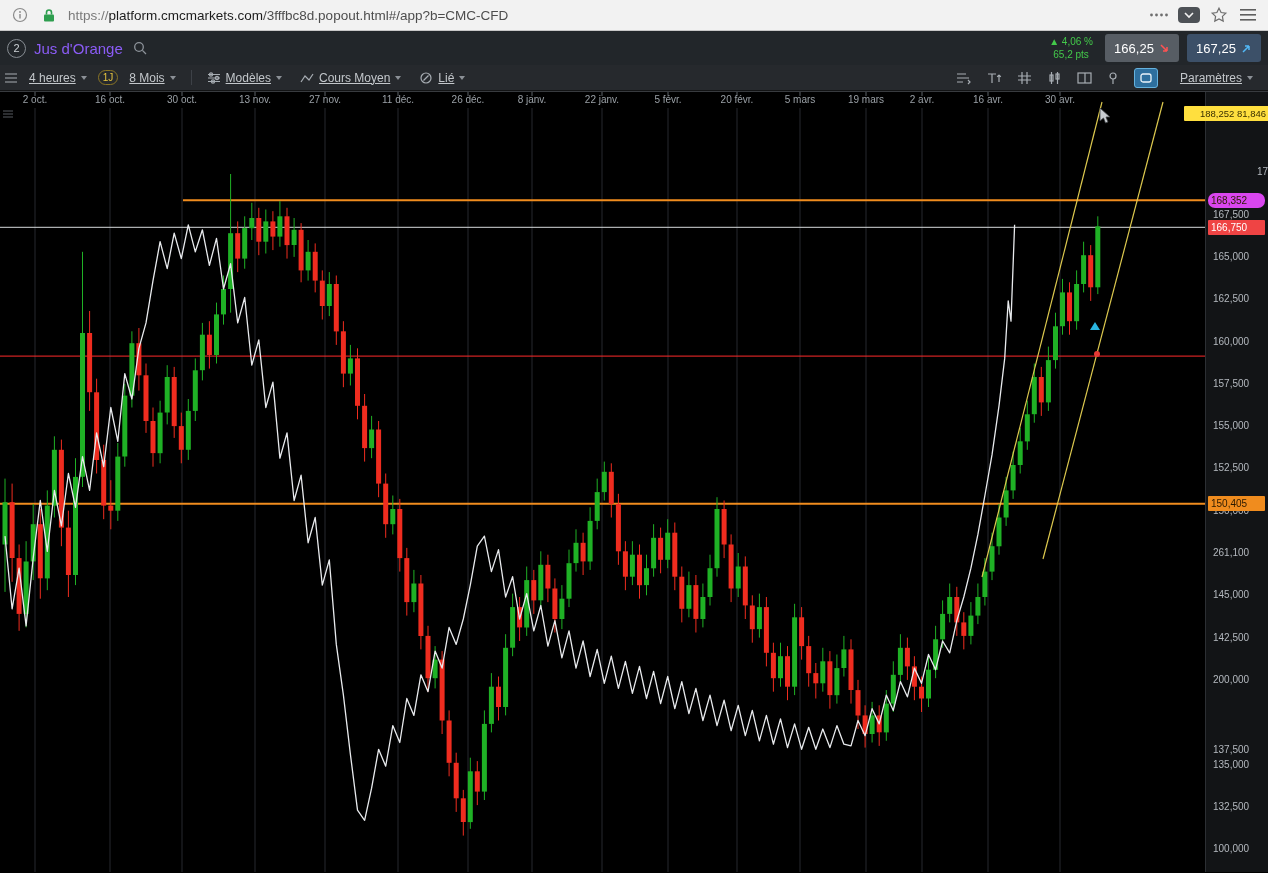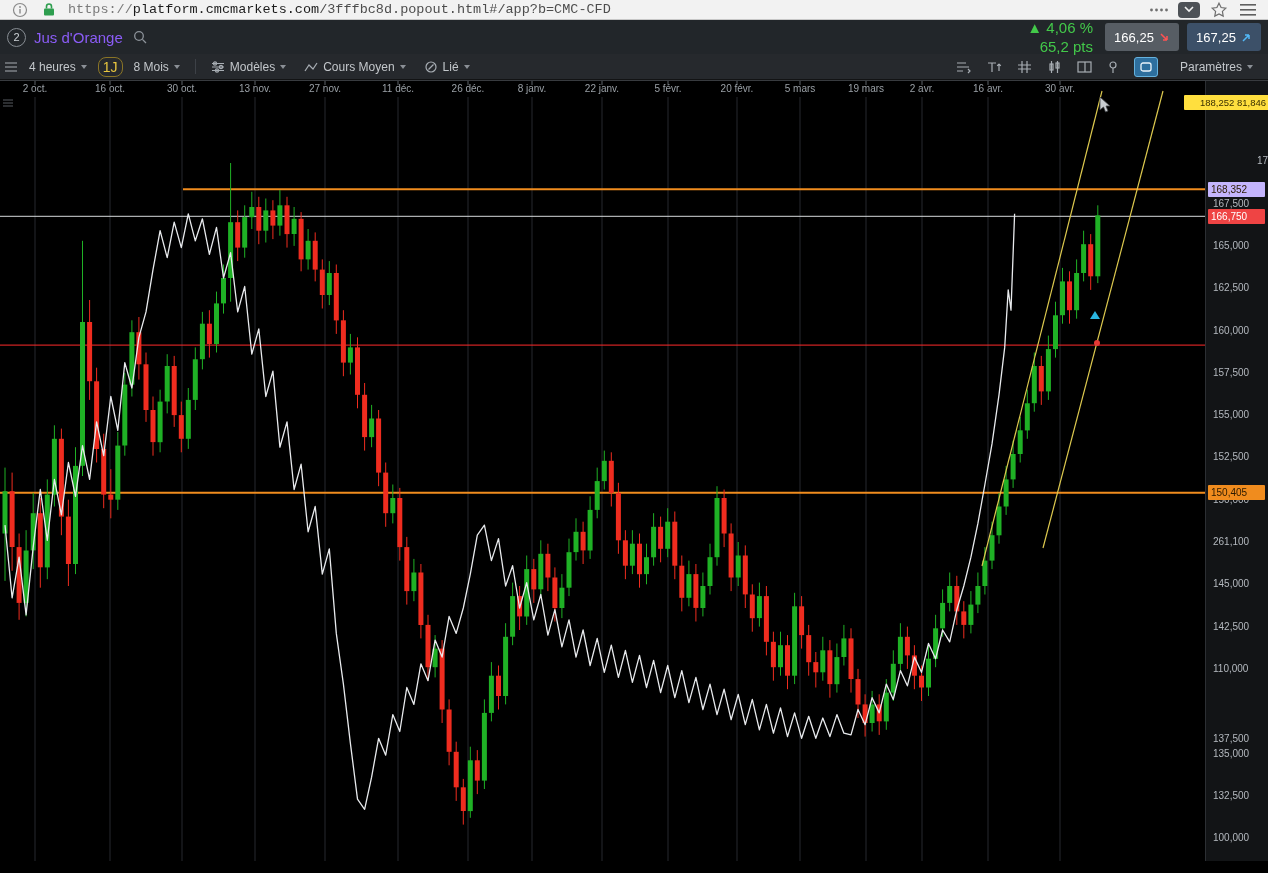--- a/index.html
+++ b/index.html
@@ -1,41 +1,41 @@
 <!DOCTYPE html>
 <html><head>
 <meta charset="utf-8">
 <style>
   html,body{margin:0;padding:0;}
   body{width:1268px;height:873px;background:#000;font-family:"Liberation Sans",sans-serif;overflow:hidden;}
 
   
-  .browser-bar{height:20px;background:#f2f2f2;border-bottom:1px solid #c7c7c7;display:flex;align-items:center;gap:9px;padding:0 10px;box-sizing:border-box;font-family:Liberation Mono, monospace;}
+  .browser-bar{height:31px;background:#f2f2f2;border-bottom:1px solid #c7c7c7;display:flex;align-items:center;gap:9px;padding:0 10px;box-sizing:border-box;}
   .bicon{display:flex;align-items:center;justify-content:center;width:20px;height:20px;flex:0 0 auto;}
   .bicon svg{display:block;}
   .url-box{flex:1;font-size:13.5px;white-space:nowrap;overflow:hidden;color:#555;}
   .url-box .scheme{color:#7a7a7a;}
   .url-box .domain{color:#1c1c1c;}
   .url-box .path{color:#4d4d4d;}
   .pocket{background:#4d5156;border-radius:4px;width:22px;height:16px;}
 
   
   .hdr{height:34px;background:#22262a;display:flex;align-items:center;gap:8px;padding:0 7px;box-sizing:border-box;}
   .win-badge{width:17px;height:17px;border:1px solid #878d93;border-radius:50%;color:#ccd1d5;font-size:11px;display:flex;align-items:center;justify-content:center;}
   .instr{color:#8b5cf6;font-size:15px;}
-  .chg{margin-left:auto;text-align:right;color:#43c94a;font-size:15px;line-height:1.3;padding-right:4px;}
+  .chg{margin-left:auto;text-align:center;color:#43c94a;font-size:10px;line-height:1.3;padding-right:4px;}
   .px-btn{width:74px;height:28px;border:none;border-radius:3px;color:#fff;font-size:13px;display:flex;align-items:center;justify-content:center;gap:5px;cursor:pointer;}
   .sell{background:#575d64;}
   .buy{background:#3c5068;}
 
   
   .tbar{height:26px;background:#26292d;border-bottom:1px solid #121314;display:flex;align-items:center;gap:4px;padding:0 4px;box-sizing:border-box;font-size:12px;color:#c3c7cb;}
-  .titem{display:flex;align-items:center;gap:5px;padding:0 7px;height:20px;cursor:pointer;}
+  .titem{display:flex;align-items:center;gap:5px;padding:0 7px;height:20px;cursor:pointer;text-decoration:underline;}
   .caret{width:0;height:0;border-left:3.5px solid transparent;border-right:3.5px solid transparent;border-top:4px solid #8b9096;}
-  .oneJ{color:#e8c63f;border:1px solid #8a7526;border-radius:8px;padding:1px 4px;font-size:14px;}
+  .oneJ{color:#e8c63f;border:1px solid #8a7526;border-radius:8px;padding:1px 4px;font-size:10px;}
   .tdiv{width:1px;height:15px;background:#3d4147;margin:0 4px;}
   .ticon svg, .ricon svg{stroke:#a7adb3;fill:none;stroke-width:1.2;display:block;}
   .right-icons{margin-left:auto;display:flex;align-items:center;gap:15px;padding-right:4px;text-align:center;}
   .active-tool{background:#2e6f9e;border:1px solid #65b2de;border-radius:3px;width:22px;height:18px;display:flex;align-items:center;justify-content:center;}
   .active-tool svg{stroke:#eaf4fb;fill:none;stroke-width:1.3;}
 
   
   .chart-area{position:relative;height:780px;border-top:1px solid #383b3f;background:#000;}
   #chart-svg{position:absolute;left:0;top:0;}
   svg text{font-family:"Liberation Sans",sans-serif;}
@@ -613,25 +613,25 @@
         <div class="axis-label" style="top: 159px;">165,000</div>
         <div class="axis-label" style="top: 201px;">162,500</div>
         <div class="axis-label" style="top: 244px;">160,000</div>
         <div class="axis-label" style="top: 286px;">157,500</div>
         <div class="axis-label" style="top: 328px;">155,000</div>
         <div class="axis-label" style="top: 370px;">152,500</div>
         <div class="axis-label" style="top: 413px;">150,000</div>
         <div class="axis-label" style="top: 455px;">261,100</div>
         <div class="axis-label" style="top: 497px;">145,000</div>
         <div class="axis-label" style="top: 540px;">142,500</div>
-        <div class="axis-label" style="top: 582px;">110,000</div>
+        <div class="axis-label" style="top: 582px;">200,000</div>
         <div class="axis-label" style="top: 624px; margin-top: 28px;">137,500</div>
         <div class="axis-label" style="top: 667px;">135,000</div>
         <div class="axis-label" style="top: 709px;">132,500</div>
         <div class="axis-label" style="top: 751px;">100,000</div>
         <div class="price-tag wide" style="background: rgb(255, 223, 62); color: rgb(58, 48, 0); top: 14px;">188,252 81,846</div>
-        <div class="price-tag" style="background: #c4b5fd; color: rgb(43, 26, 0); top: 101px;">168,352</div>
+        <div class="price-tag" style="background: #d946ef; color: rgb(43, 26, 0); top: 101px; border-radius: 7px;">168,352</div>
         <div class="price-tag" style="background: #ef4444; color: rgb(255, 255, 255); top: 128px;">166,750</div>
         <div class="price-tag" style="background: rgb(240, 140, 30); color: rgb(43, 26, 0); top: 404px;">150,405</div>
       </div>
   </div>
 
 </div>
 
 </body></html>

